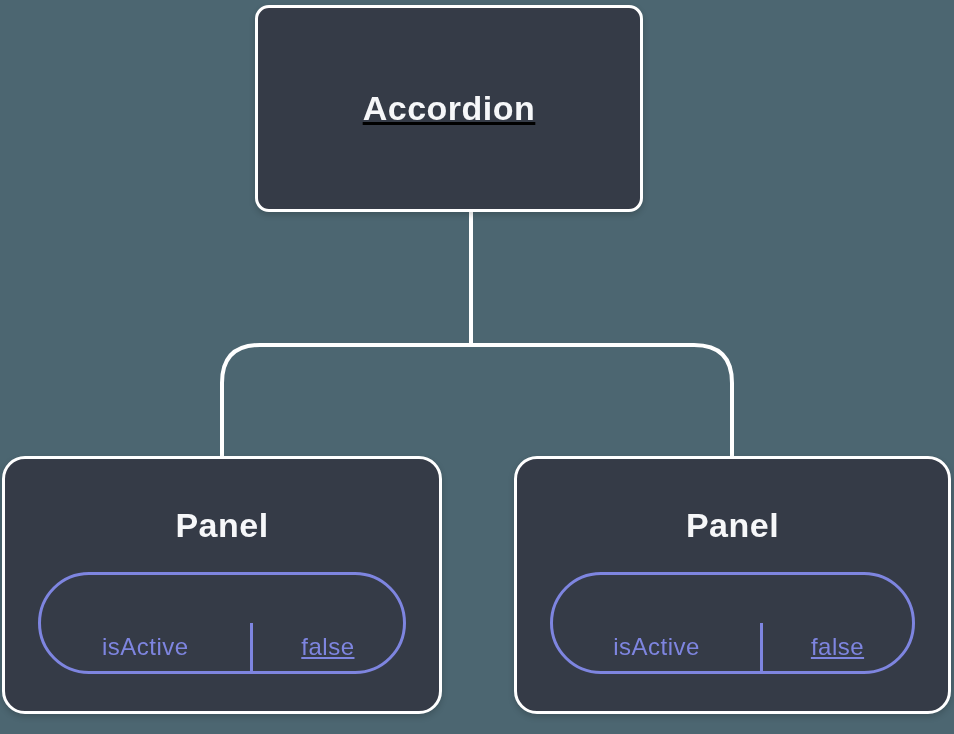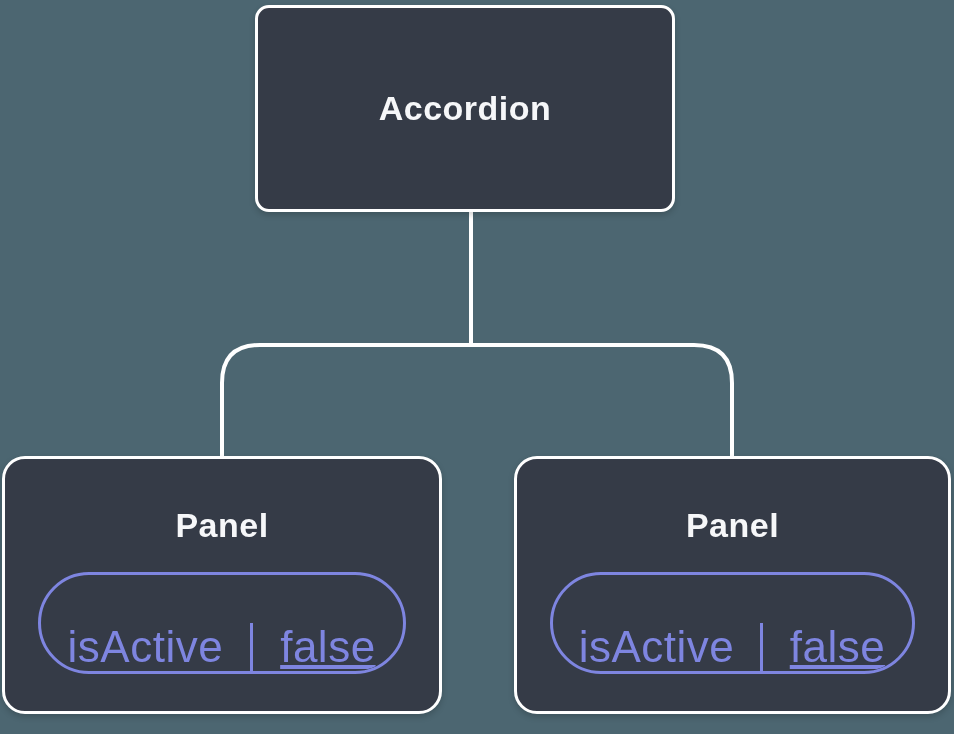--- a/index.html
+++ b/index.html
@@ -33,24 +33,25 @@
   }
   .node {
     position: absolute;
     background: var(--node-fill);
     border: 3px solid var(--node-border);
     border-radius: 14px;
     box-shadow: 0 3px 6px rgba(0,0,0,0.18);
   }
   .root-node {
     left: 255px; top: 5px;
-    width: 420px; height: 207px;
+    width: 388px; height: 207px;
     display: flex;
     align-items: center;
     justify-content: center;
+    text-decoration: underline;
   }
   .node-label, .node-title {
     color: var(--title-text);
     font-size: 34px;
     font-weight: 600;
     letter-spacing: 0.5px;
   }
   .panel-node {
     top: 456px;
     height: 258px;
@@ -72,21 +73,21 @@
     border-radius: 51px;
     display: flex;
     align-items: stretch;
     overflow: hidden;
   }
   .state-key, .state-value {
     display: flex;
     align-items: center;
     justify-content: center;
     color: var(--accent);
-    font-size: 44px;
+    font-size: 24px;
     font-weight: 500;
     letter-spacing: 0.5px;
     margin-top: 48px;
   }
   .state-key {
     width: 58.5%;
     border-right: 3px solid var(--accent);
   }
   .state-value { flex: 1; text-decoration: underline; }
 </style>

